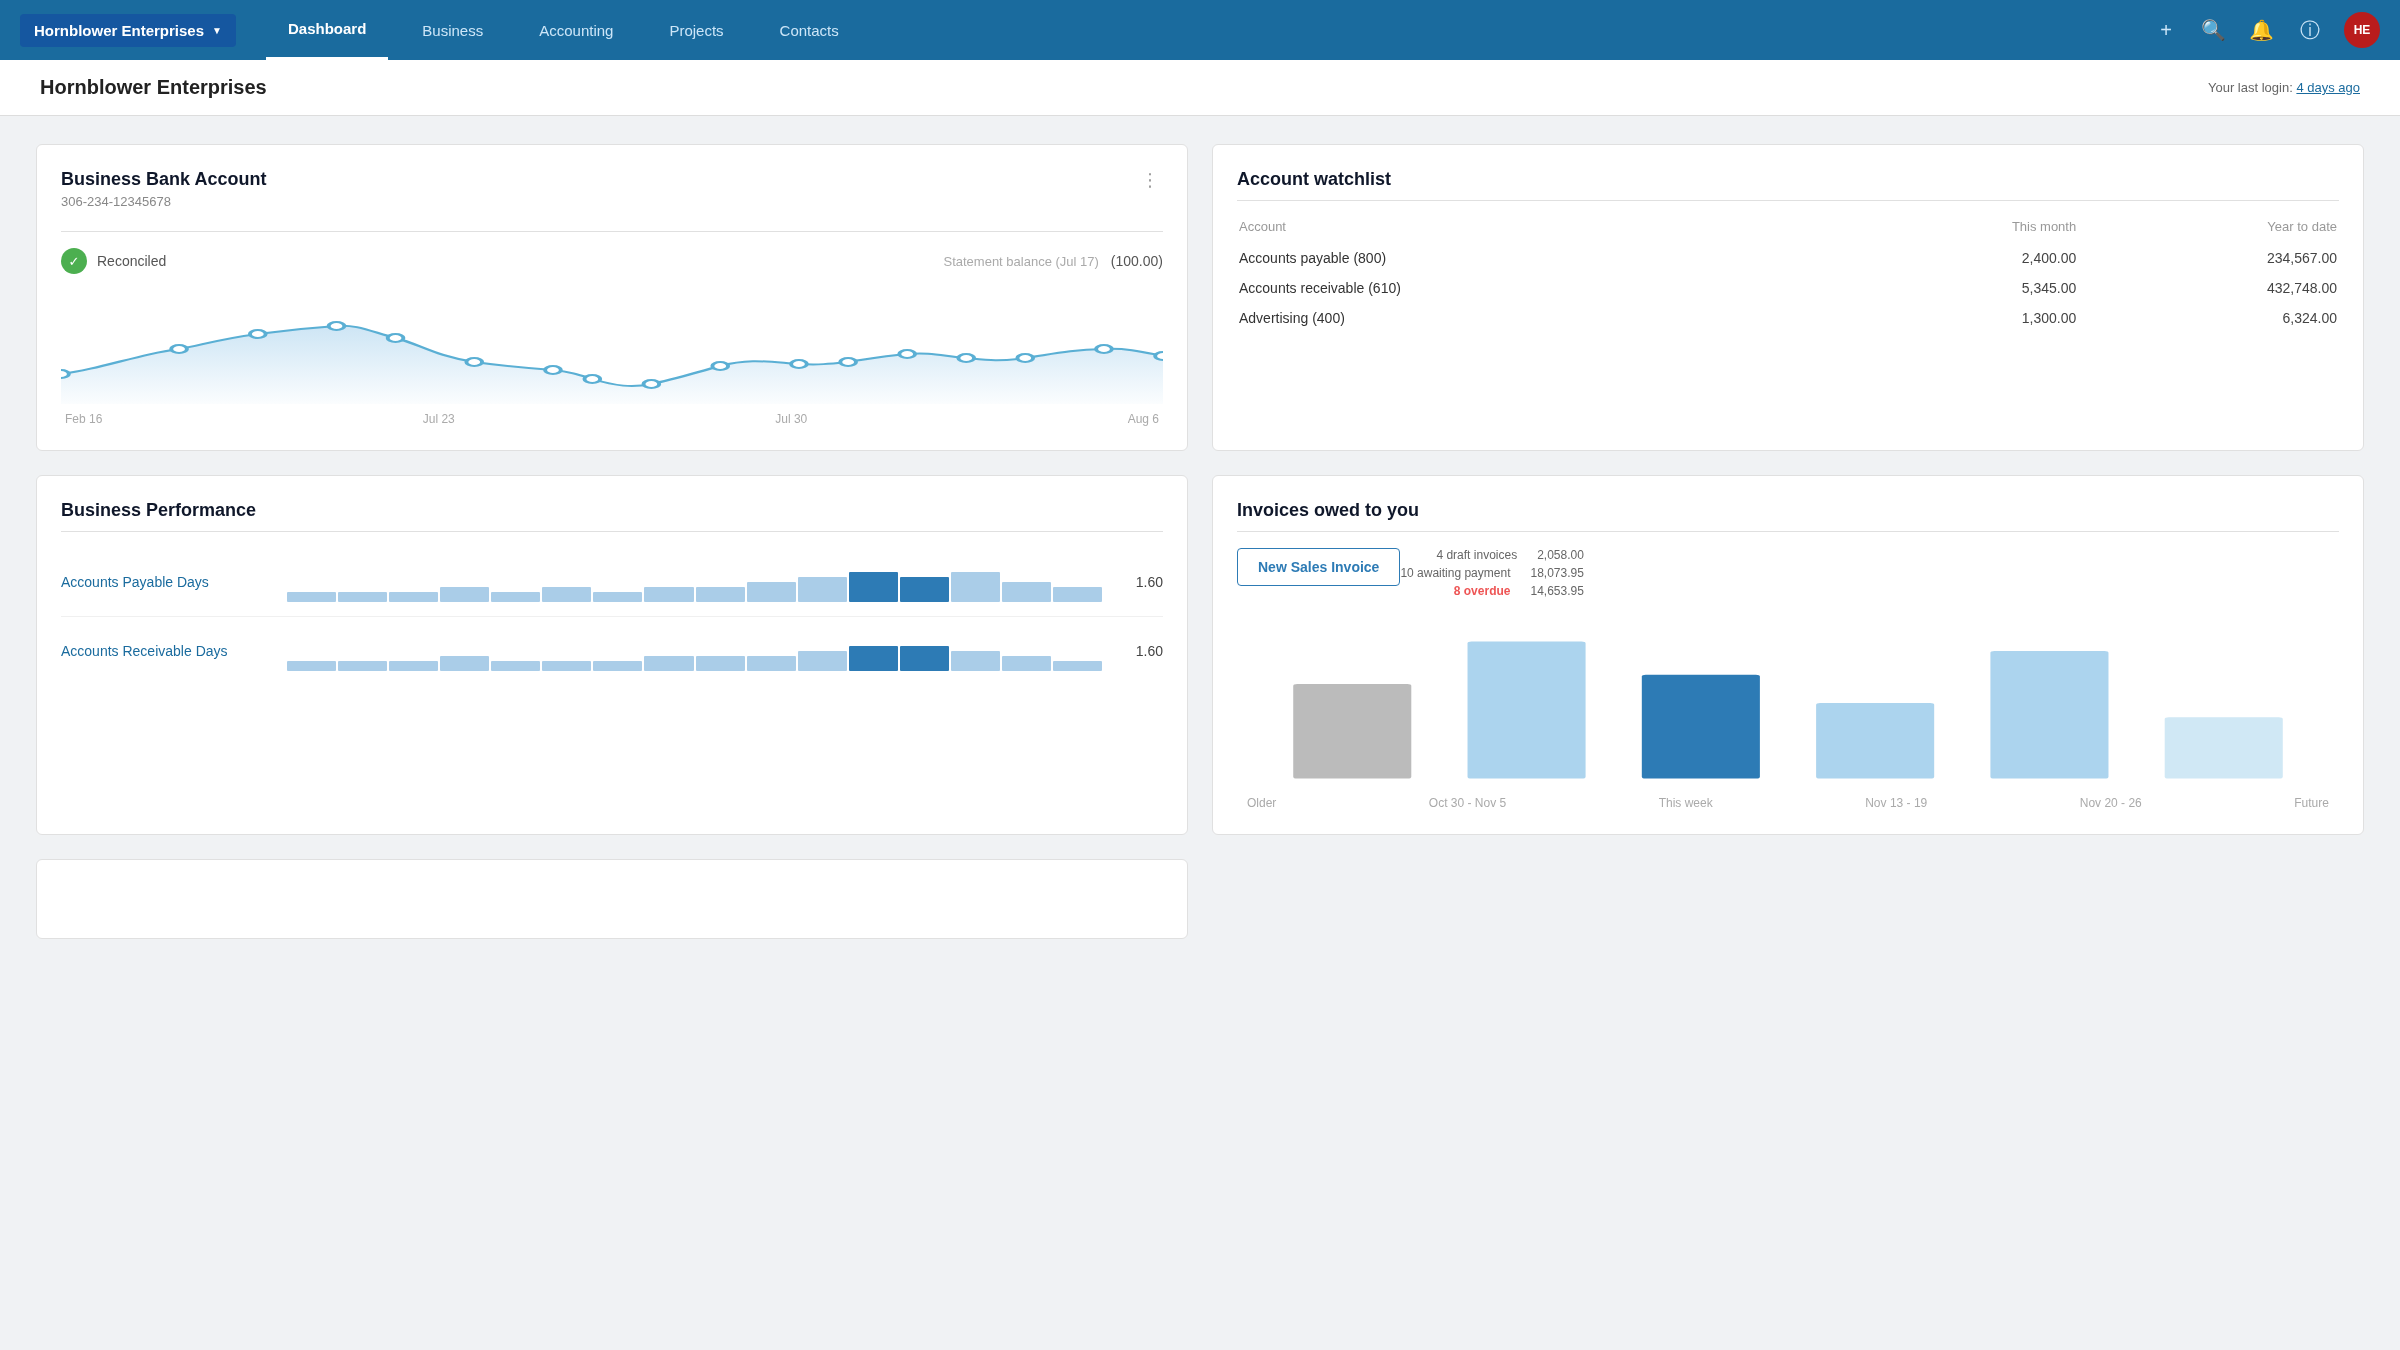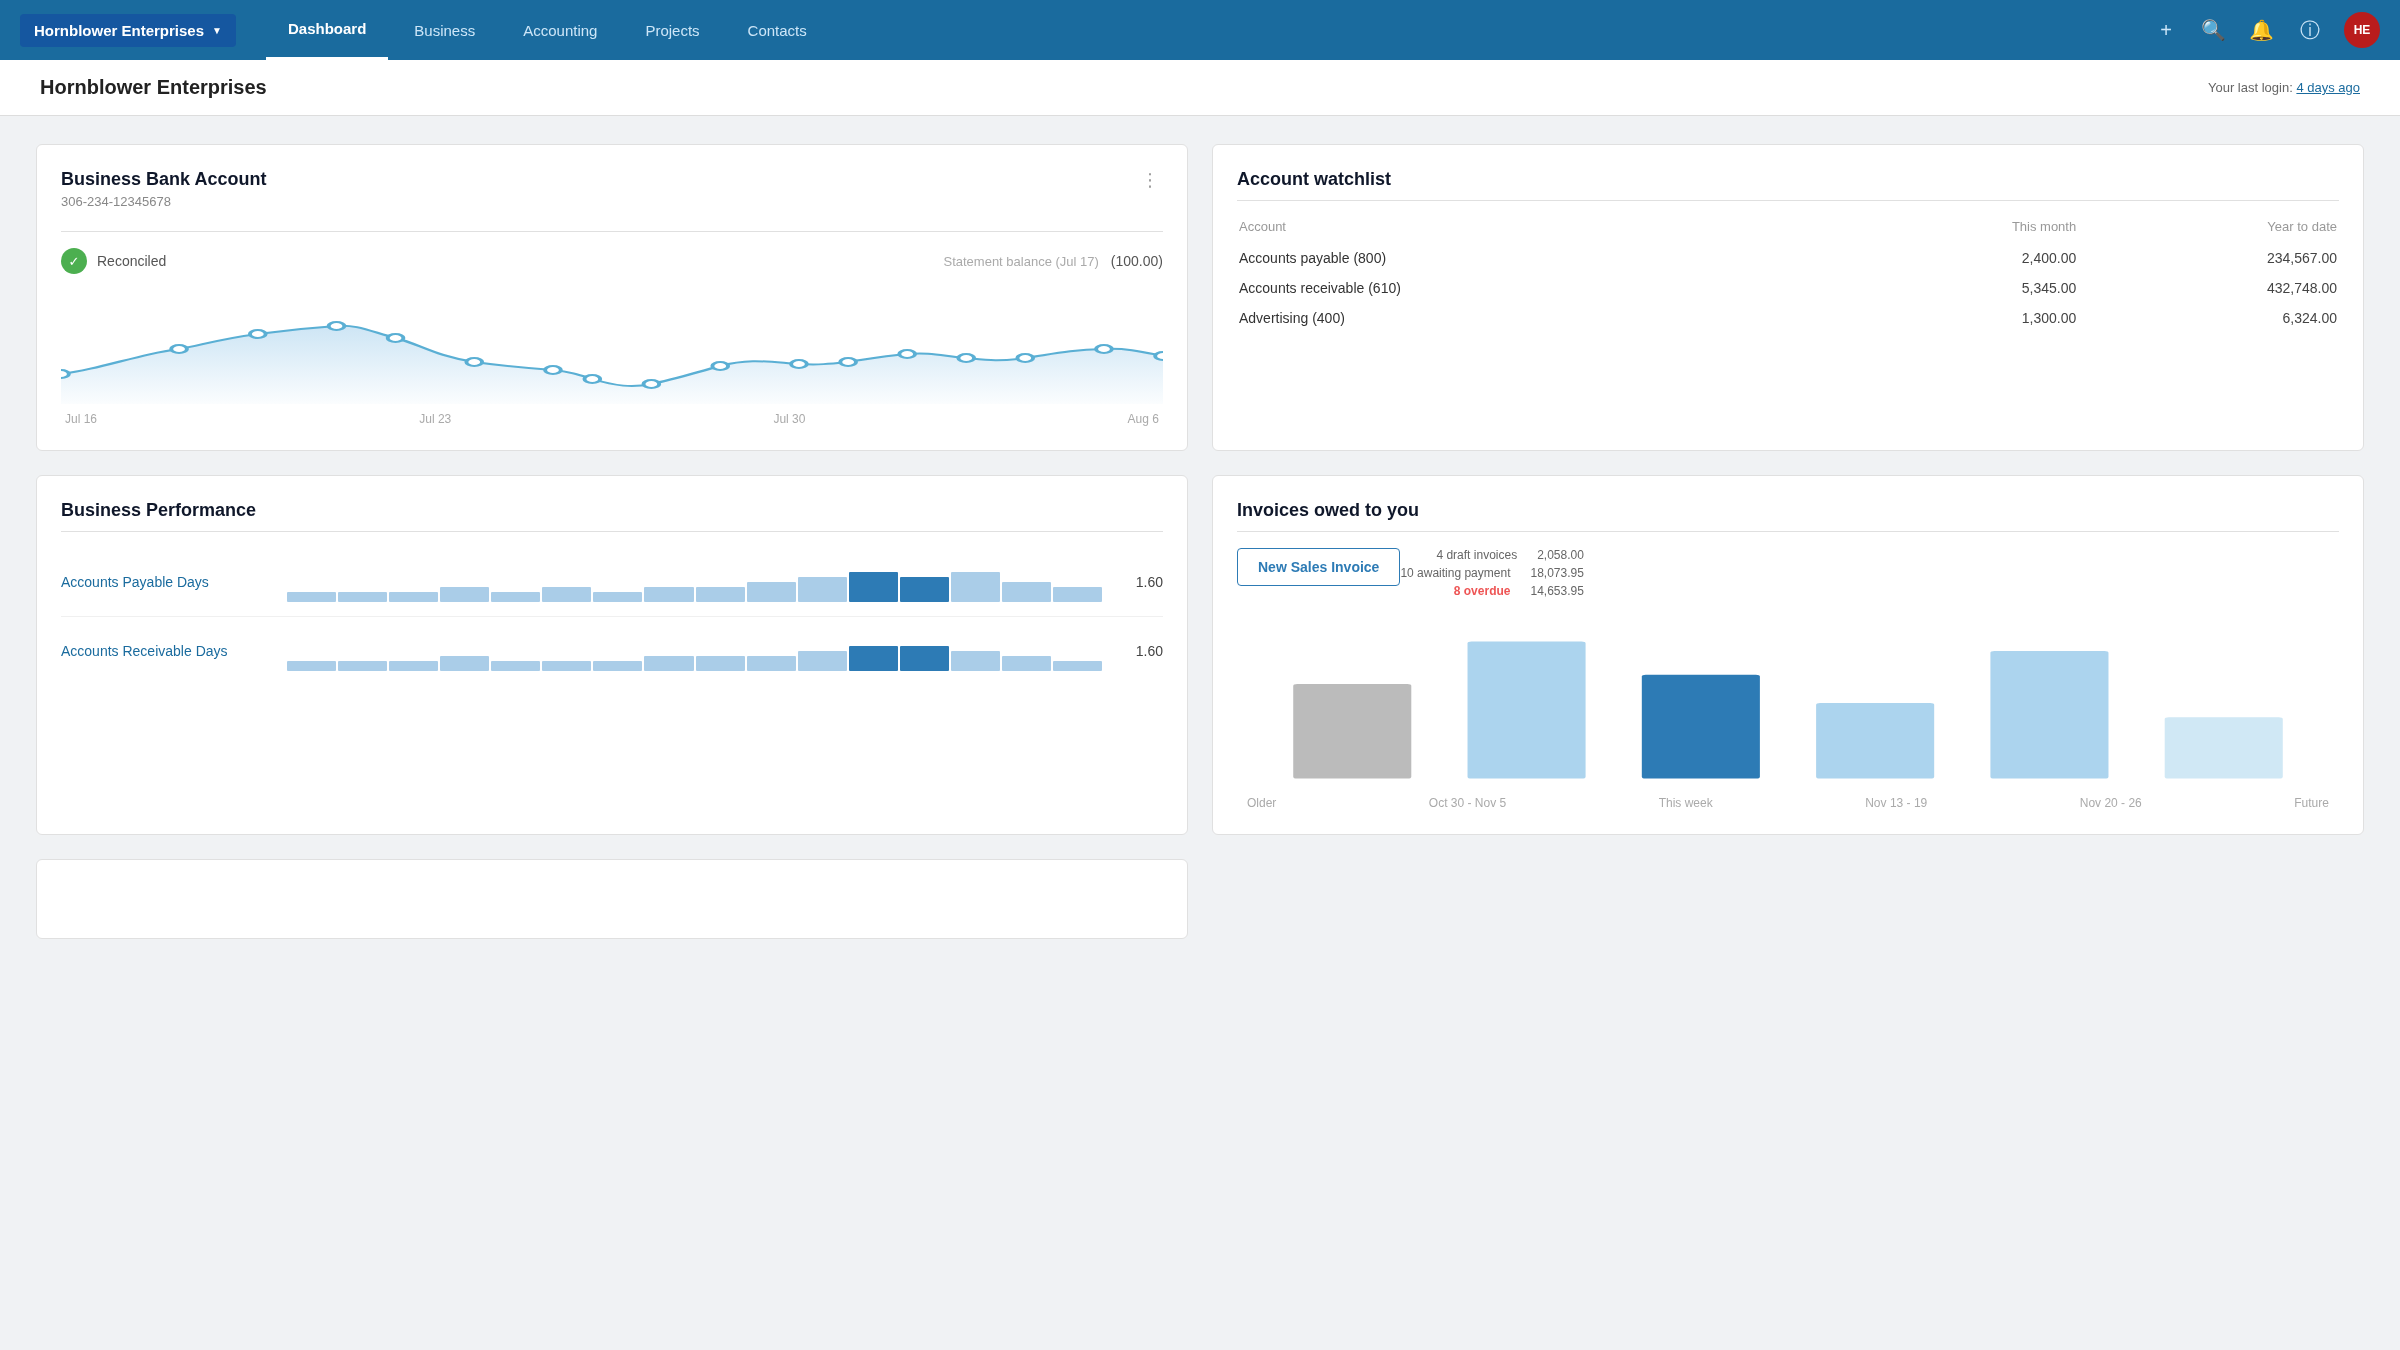--- a/index.html
+++ b/index.html
@@ -2,21 +2,21 @@
 <html><head>
   <meta charset="utf-8">
   <style>
     * { box-sizing: border-box; margin: 0; padding: 0; }
     body { font-family: -apple-system, BlinkMacSystemFont, 'Segoe UI', Arial, sans-serif; background: #f0f2f4; min-height: 1350px; }
 
     
     .nav { background: #1a6b9e; display: flex; align-items: center; height: 60px; padding: 0 20px; }
     .nav-brand { background: #1557a0; color: #fff; font-size: 15px; font-weight: 600; padding: 8px 14px; border-radius: 4px; display: flex; align-items: center; gap: 8px; cursor: pointer; white-space: nowrap; }
     .nav-brand .arrow { font-size: 10px; }
-    .nav-links { display: flex; align-items: center; margin-left: 30px; gap: 4px; }
+    .nav-links { display: flex; align-items: center; margin-left: 30px; gap: 12px; }
     .nav-link { color: #cde6f8; font-size: 15px; font-weight: 500; padding: 18px 22px; cursor: pointer; text-decoration: none; display: block; height: 60px; display: flex; align-items: center; }
     .nav-link.active { color: #fff; border-bottom: 3px solid #fff; font-weight: 700; }
     .nav-spacer { flex: 1; }
     .nav-icons { display: flex; align-items: center; gap: 20px; }
     .nav-icon { color: #cde6f8; font-size: 20px; cursor: pointer; width: 28px; height: 28px; display: flex; align-items: center; justify-content: center; }
     .nav-avatar { background: #b91c1c; color: #fff; border-radius: 50%; width: 36px; height: 36px; display: flex; align-items: center; justify-content: center; font-weight: 700; font-size: 12px; cursor: pointer; }
 
     
     .header-bar { background: #fff; border-bottom: 1px solid #ddd; padding: 16px 40px; display: flex; align-items: center; justify-content: space-between; }
     .header-bar h1 { font-size: 20px; font-weight: 700; color: #222; }
@@ -159,21 +159,21 @@
         <circle cx="375" cy="80" r="4" fill="#fff" stroke="#5aafd4" stroke-width="2"></circle>
         <circle cx="400" cy="78" r="4" fill="#fff" stroke="#5aafd4" stroke-width="2"></circle>
         <circle cx="430" cy="70" r="4" fill="#fff" stroke="#5aafd4" stroke-width="2"></circle>
         <circle cx="460" cy="74" r="4" fill="#fff" stroke="#5aafd4" stroke-width="2"></circle>
         <circle cx="490" cy="74" r="4" fill="#fff" stroke="#5aafd4" stroke-width="2"></circle>
         <circle cx="530" cy="65" r="4" fill="#fff" stroke="#5aafd4" stroke-width="2"></circle>
         <circle cx="560" cy="72" r="4" fill="#fff" stroke="#5aafd4" stroke-width="2"></circle>
       </svg>
     </div>
     <div class="chart-labels">
-      <span>Jul 16</span>
+      <span>Feb 16</span>
       <span>Jul 23</span>
       <span>Jul 30</span>
       <span>Aug 6</span>
     </div>
   </div>
 
   <div class="card">
     <div class="card-title">Account watchlist</div>
     <hr class="card-divider">
     <table class="watchlist-table">

